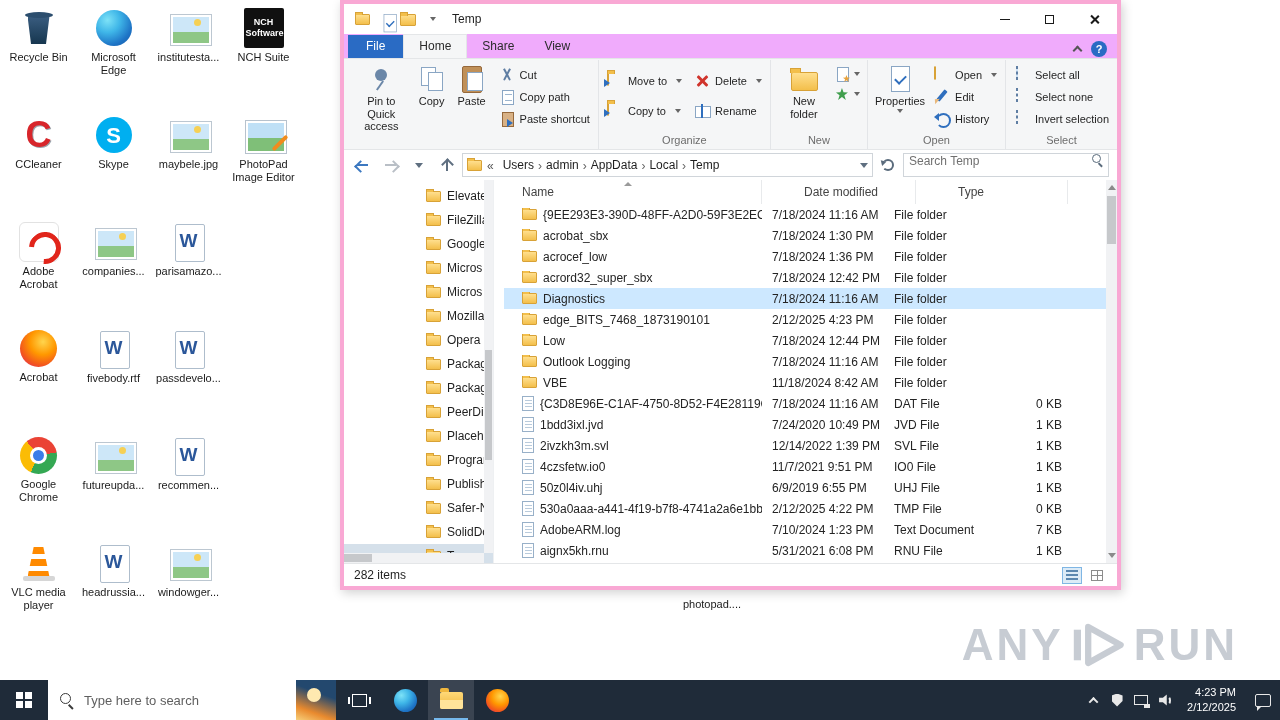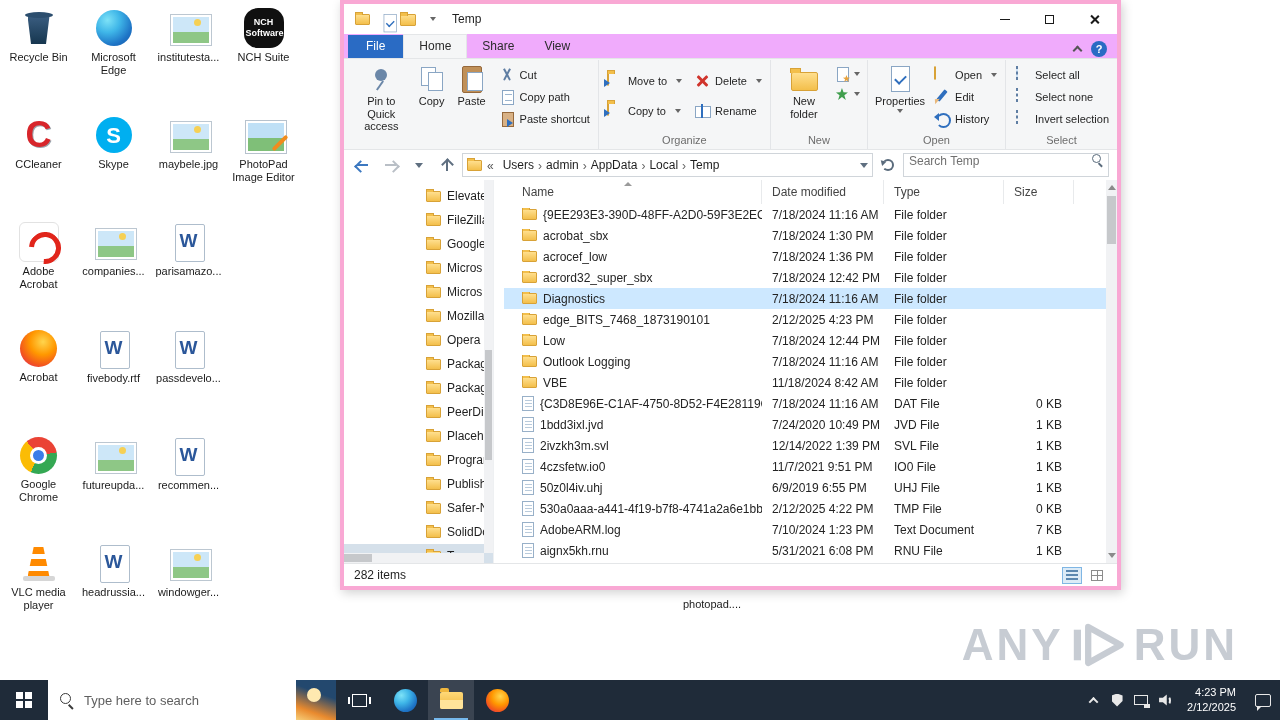--- a/index.html
+++ b/index.html
@@ -28,21 +28,21 @@
     background:linear-gradient(180deg,#bfe0f6 55%, #7fbf78 55%); border:2px solid #ffffff; outline:1px solid #b7c2cd; }
   .di-photopad::after { content:""; position:absolute; right:2px; bottom:2px; width:4px; height:20px; background:#f08c1e; transform:rotate(45deg); border-radius:2px; }
   .di-word::before { content:""; position:absolute; left:6px; top:2px; width:28px; height:36px;
     background:#ffffff; border:1px solid #aebdcc; border-radius:2px; }
   .di-word::after { content:"W"; position:absolute; left:0; right:0; top:8px; text-align:center;
     color:#2b579a; font-weight:bold; font-size:19px; }
   .di-ccleaner::before { content:"C"; position:absolute; left:0; right:0; top:0; text-align:center;
     font-size:36px; line-height:40px; font-weight:800; color:#d8262b; text-shadow:1px 1px 0 #9aa3ab; }
   .di-skype { border-radius:50%; width:36px; height:36px; margin:2px auto; background:#00aff0; }
   .di-skype::after { content:"S"; position:absolute; left:0; right:0; top:6px; text-align:center; color:#fff; font-size:22px; font-weight:bold; }
-  .di-nch { background:#101010; border-radius:14px; display:flex; align-items:center; justify-content:center; }
+  .di-nch { background:#101010; border-radius:2px; display:flex; align-items:center; justify-content:center; }
   .nch-t { color:#ffffff; font-size:9px; font-weight:bold; text-align:center; line-height:1.2; width:36px; }
   .di-acrobat { background:#ffffff; border-radius:6px; border:1px solid #e2e2e2; }
   .di-acrobat::before { content:""; position:absolute; left:9px; top:9px; width:22px; height:22px;
     border:5px solid #e1251b; border-radius:50%; border-left-color:transparent; transform:rotate(-40deg); }
   .di-firefox { border-radius:50%; width:37px; height:37px; margin:1px auto;
     background:radial-gradient(circle at 62% 32%, #ffd54d 0%, #ff9800 38%, #f3571c 68%, #d91a7c 100%); }
   .di-chrome { border-radius:50%; width:37px; height:37px; margin:1px auto;
     background:conic-gradient(from -40deg, #ea4335 0 120deg, #34a853 120deg 245deg, #fbbc05 245deg 360deg); }
   .di-chrome::before { content:""; position:absolute; left:10px; top:10px; width:17px; height:17px; border-radius:50%; background:#ffffff; }
   .di-chrome::after { content:""; position:absolute; left:13px; top:13px; width:11px; height:11px; border-radius:50%; background:#3b7de8; }
@@ -167,21 +167,21 @@
   .mini-folder::before { content:""; position:absolute; top:-3px; left:-1px; width:6px; height:2px; background:#f3bf4b; border:1px solid #d8a237; border-bottom:none; }
   .mini-file { width:12px; height:15px; background:#fff; border:1px solid #98b0c8; position:relative; flex:none; }
   .mini-file::after { content:""; position:absolute; left:2px; top:3px; width:7px; height:8px;
     background:repeating-linear-gradient(to bottom,#b9cbdc 0 1px, transparent 1px 3px); }
   .nav-vscroll { position:absolute; right:0; top:0; bottom:10px; width:9px; background:#f1f2f4; }
   .nav-vscroll .thumb { position:absolute; top:170px; left:1px; width:7px; height:110px; background:#c6c8cb; }
   .nav-hscroll { position:absolute; bottom:0; left:0; right:9px; height:10px; background:#f1f2f4; }
   .nav-hscroll .thumb { position:absolute; left:0; top:1px; width:28px; height:8px; background:#c6c8cb; }
 
   .filepane { flex:1; position:relative; padding:0 11px 0 10px; display:flex; flex-direction:column; min-width:0; }
-  .fheader { height:24px; display:grid; grid-template-columns:250px 122px 120px 70px; align-items:center; padding-left:8px; flex:none; }
+  .fheader { height:24px; display:grid; grid-template-columns:250px 122px 120px 70px; align-items:center; padding-left:8px; flex:none;gap:32px; }
   .fh { font-size:12px; color:#444; padding-left:10px; border-right:1px solid #e8eaec; height:100%; display:flex; align-items:center; position:relative; }
   .sort-caret { position:absolute; top:2px; left:45%; width:0; height:0; border-left:4px solid transparent; border-right:4px solid transparent; border-bottom:4px solid #9a9a9a; }
   .flist { flex:1; overflow:hidden; }
   .frow { height:21px; display:grid; grid-template-columns:250px 122px 120px 70px; align-items:center; padding-left:8px; font-size:12px; }
   .frow.selected { background:#cde8ff; }
   .fcell { padding-left:10px; white-space:nowrap; overflow:hidden; color:#242424; }
   .fname { display:flex; align-items:center; gap:6px; }
   .fsize { text-align:right; padding-right:12px; }
   .file-vscroll { position:absolute; right:0; top:0; bottom:0; width:11px; background:#f1f2f4; }
   .file-vscroll .thumb { position:absolute; top:16px; left:1px; width:9px; height:48px; background:#c6c8cb; }

